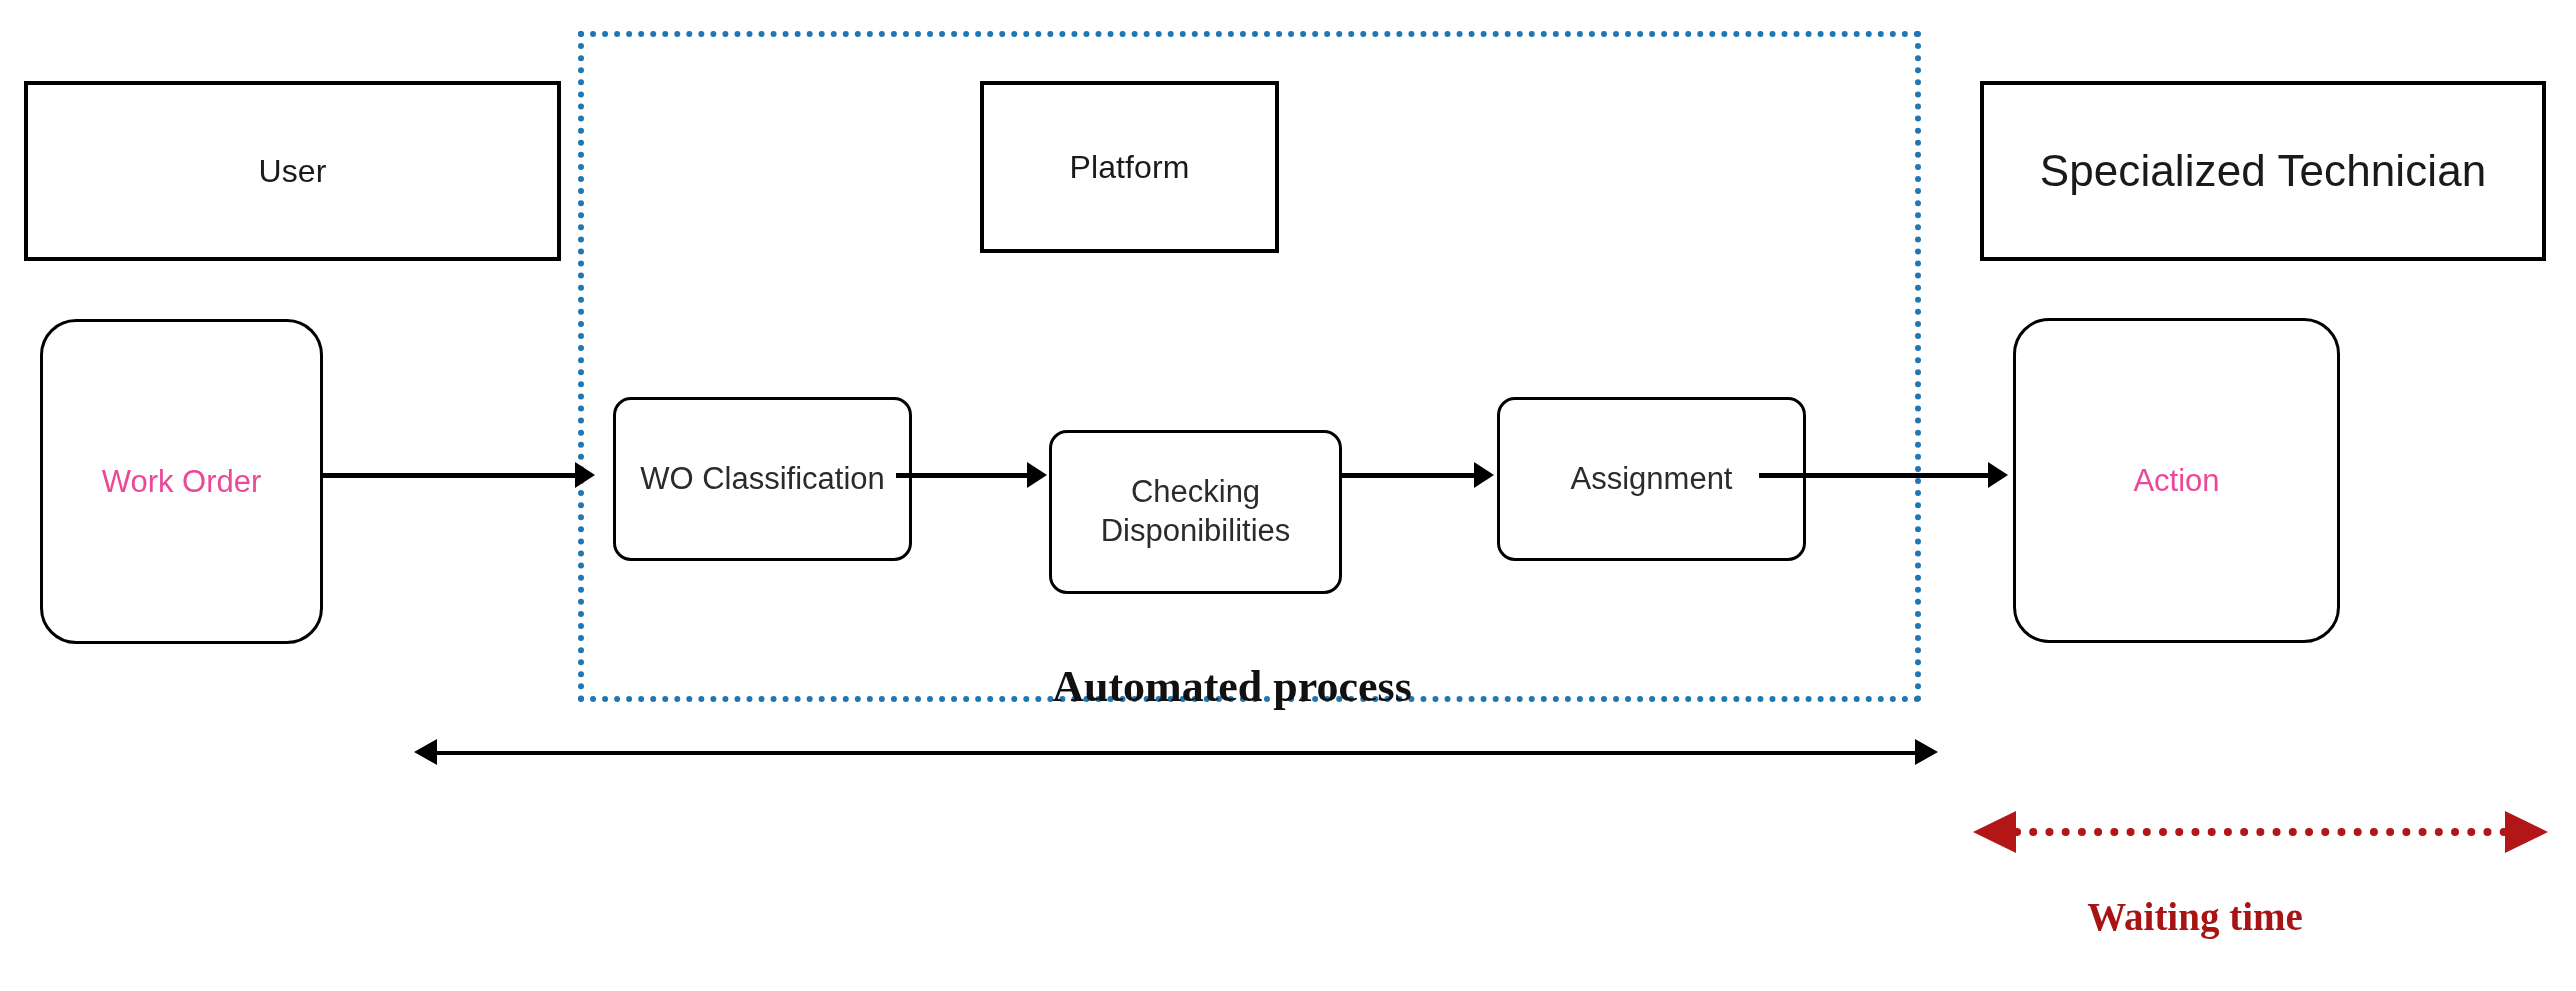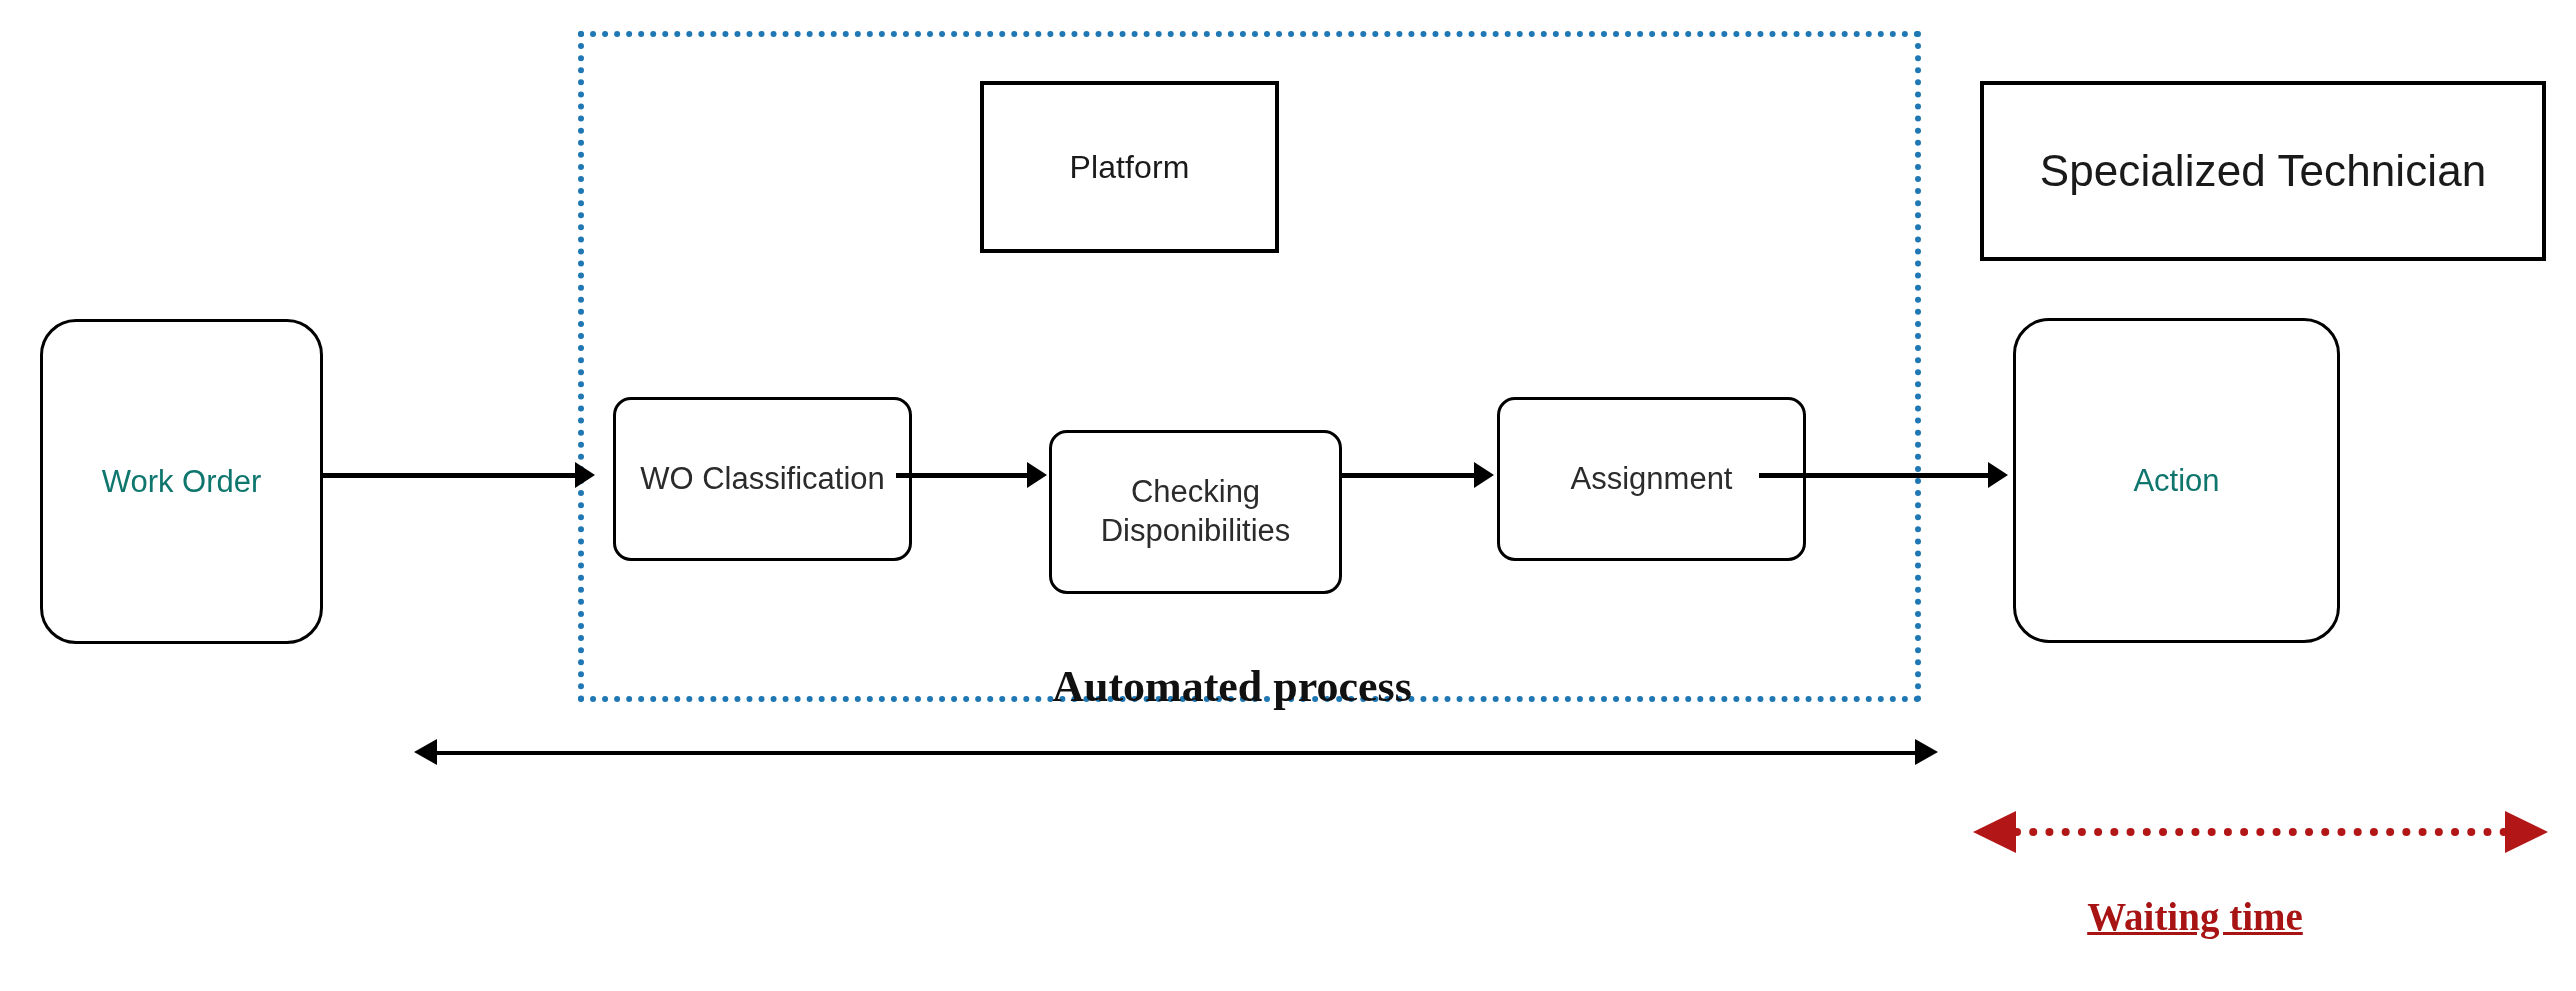--- a/index.html
+++ b/index.html
@@ -42,21 +42,21 @@
   .round-box {
     position: absolute;
     box-sizing: border-box;
     background: #ffffff;
     border: 3.4px solid #000000;
     border-radius: 30px;
     display: flex;
     align-items: center;
     justify-content: center;
     text-align: center;
-    color: #0f766e;
+    color: #ec4899;
     font-size: 31px;
     line-height: 1.22;
     white-space: pre-line;
   }
   #box-work-order { left: 40px;   top: 319px; width: 283px; height: 325px; border-radius: 36px; }
   #box-action     { left: 2013px; top: 318px; width: 327px; height: 325px; border-radius: 36px; }
 
   .step-box {
     position: absolute;
     box-sizing: border-box;
@@ -204,30 +204,32 @@
     position: absolute;
     left: 1973px;
     top: 894px;
     width: 444px;
     text-align: center;
     font-family: "Liberation Serif", serif;
     font-weight: bold;
     font-size: 39px;
     color: #a81414;
     white-space: nowrap;
-    text-decoration: underline;
   }
 </style>
 </head>
 <body>
 
 <div id="canvas">
 
   <div id="automation-frame"></div>
 
+  <div class="lane-box" id="lane-user">
+    <span class="lane-label">User</span>
+  </div>
 
   <div class="lane-box" id="lane-platform">
     <span class="lane-label">Platform</span>
   </div>
 
   <div class="lane-box" id="lane-tech">
     <span class="lane-label">Specialized Technician</span>
   </div>
 
   <div class="round-box" id="box-work-order">

